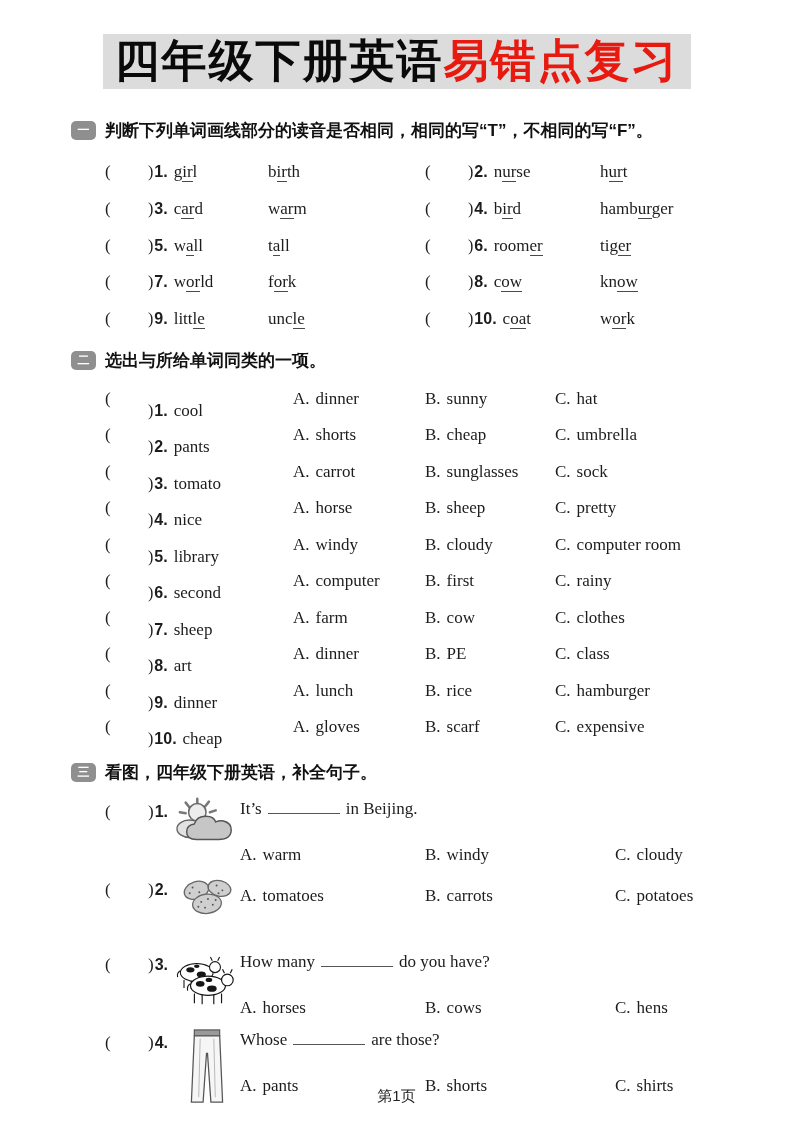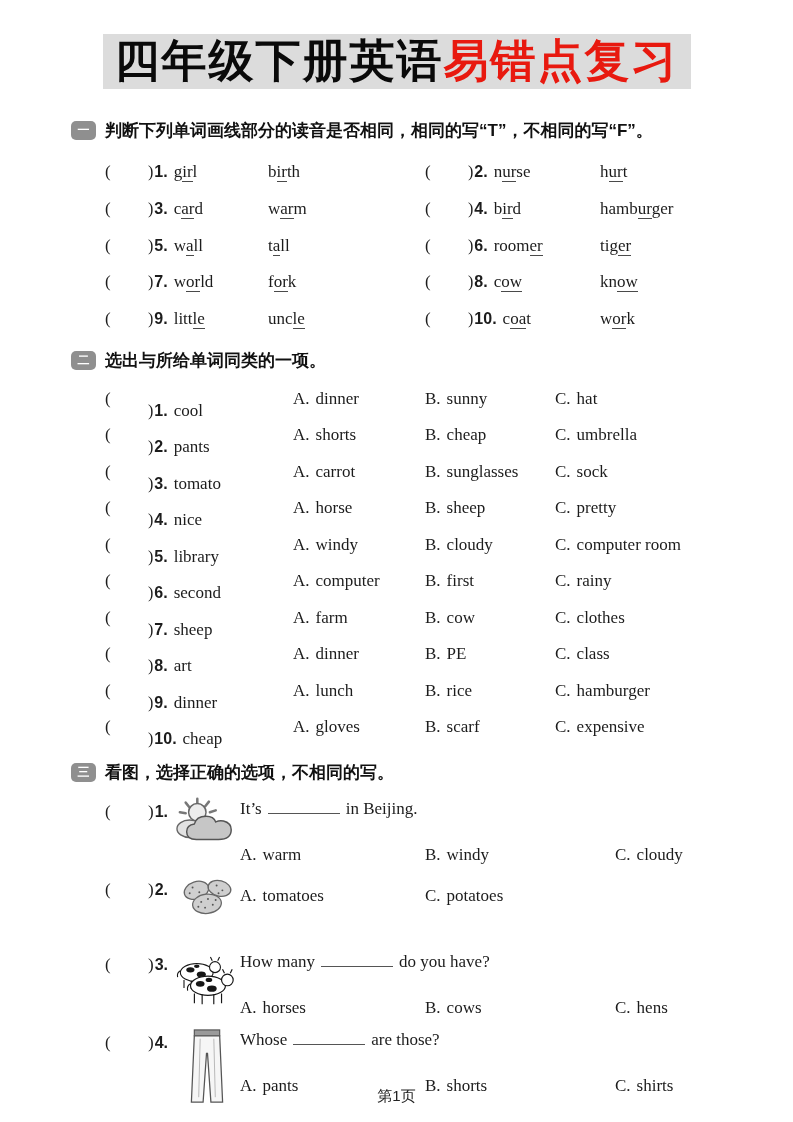--- a/index.html
+++ b/index.html
@@ -229,21 +229,21 @@
     <span class="c-a"><span class="letter">A.</span><span class="owd">gloves</span></span>
     <span class="c-b"><span class="letter">B.</span><span class="owd">scarf</span></span>
     <span class="c-c"><span class="letter">C.</span><span class="owd">expensive</span></span>
   </div>
 </div>
   </div>
 
   <div class="sec3">
     <div class="sec-head">
       <span class="sec-icon">三</span>
-      <span class="sec-title">看图，选择正确的选项，不相同的写。</span>
+      <span class="sec-title">看图，四年级下册英语，补全句子。</span>
     </div>
     <div class="s3list">
   <div class="s3item">
     <span class="c-paren" style="padding-top:6px;">(</span>
     <span class="c-num" style="padding-top:6px;"><span>)</span><b class="num">1.</b></span>
 
     <span class="c-pic">
       <span>
         <svg width="62" height="50" viewBox="0 0 64 50">
           <g stroke="#787878" stroke-width="2.6" stroke-linecap="round">
@@ -303,20 +303,21 @@
                   <circle cx="41" cy="27" r="1"></circle>
           </g>
         </svg>
       </span>
 
     </span>
 
     <div class="c-body">
       <div class="opts">
         <span class="oA"><span class="letter">A.</span><span class="owd">tomatoes</span></span>
+        <span class="oB"><span class="letter">B.</span><span class="owd">carrots</span></span>
         <span class="oC"><span class="letter">C.</span><span class="owd">potatoes</span></span>
       </div>
     </div>
   </div>
 
   <div class="s3item">
     <span class="c-paren" style="padding-top:6px;">(</span>
     <span class="c-num" style="padding-top:6px;"><span>)</span><b class="num">3.</b></span>
 
     <span class="c-pic">

